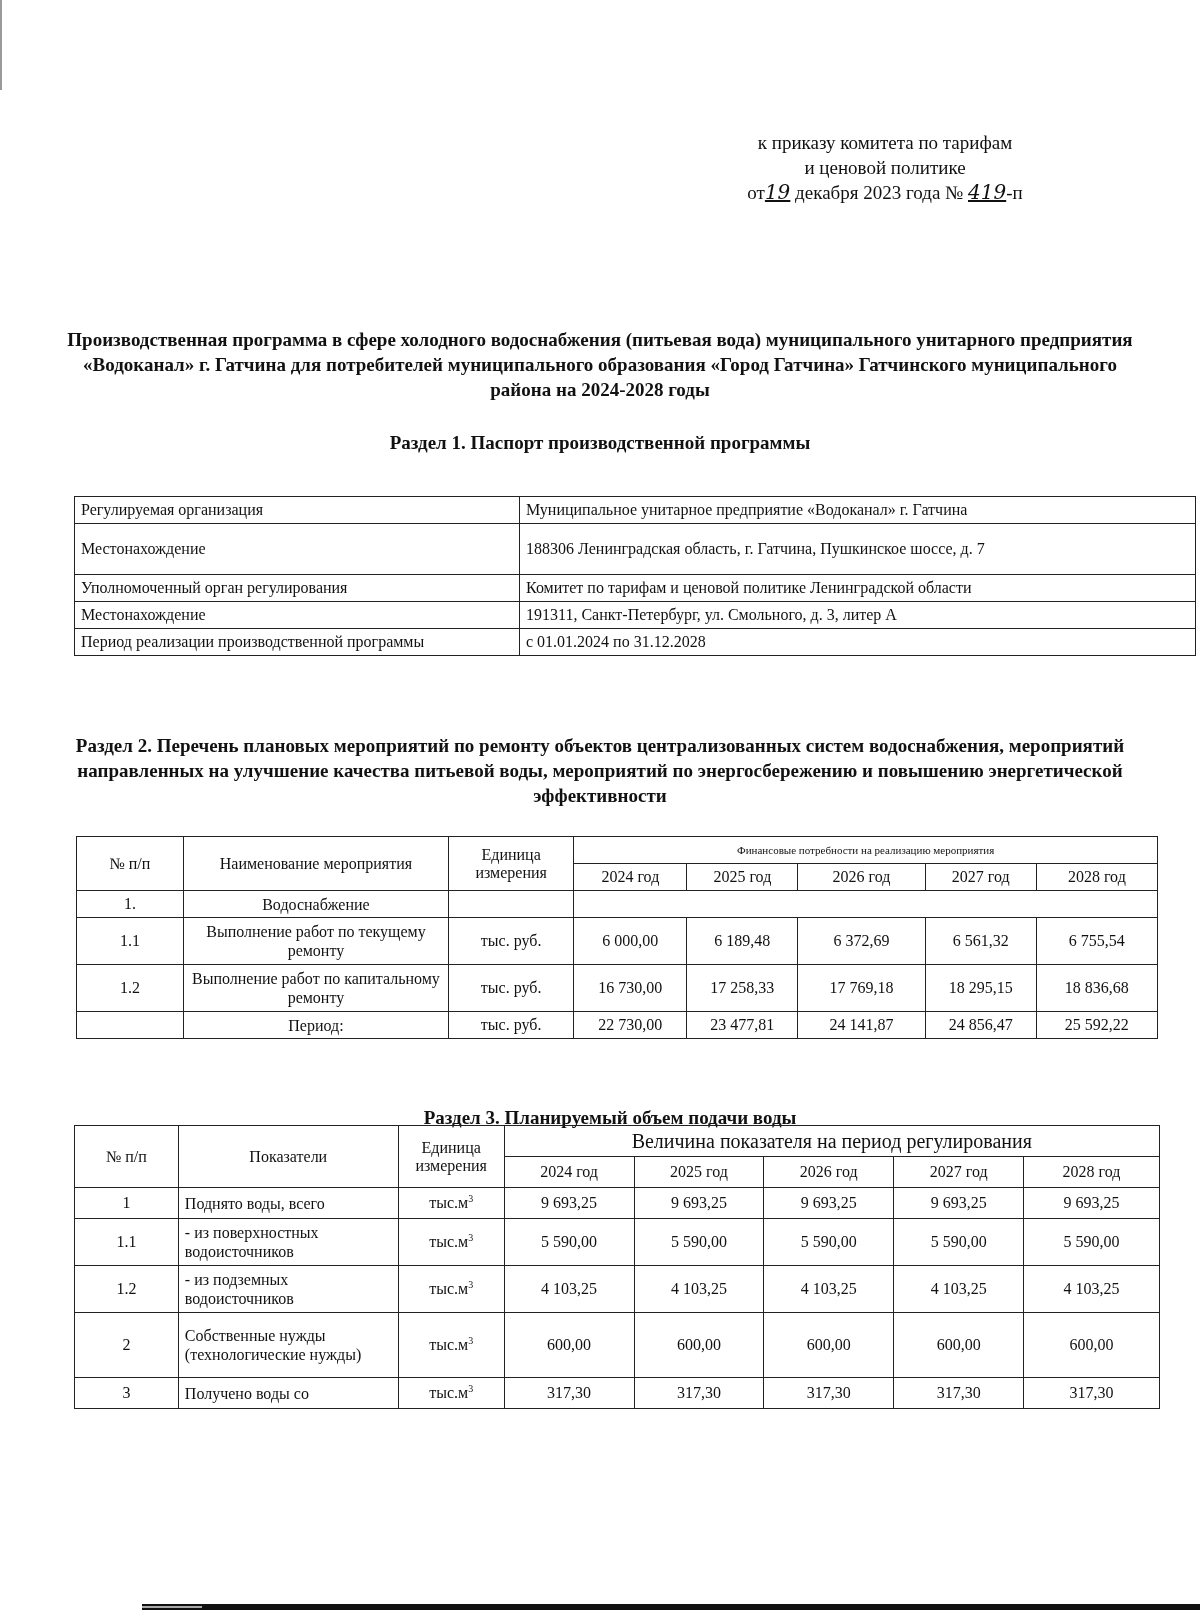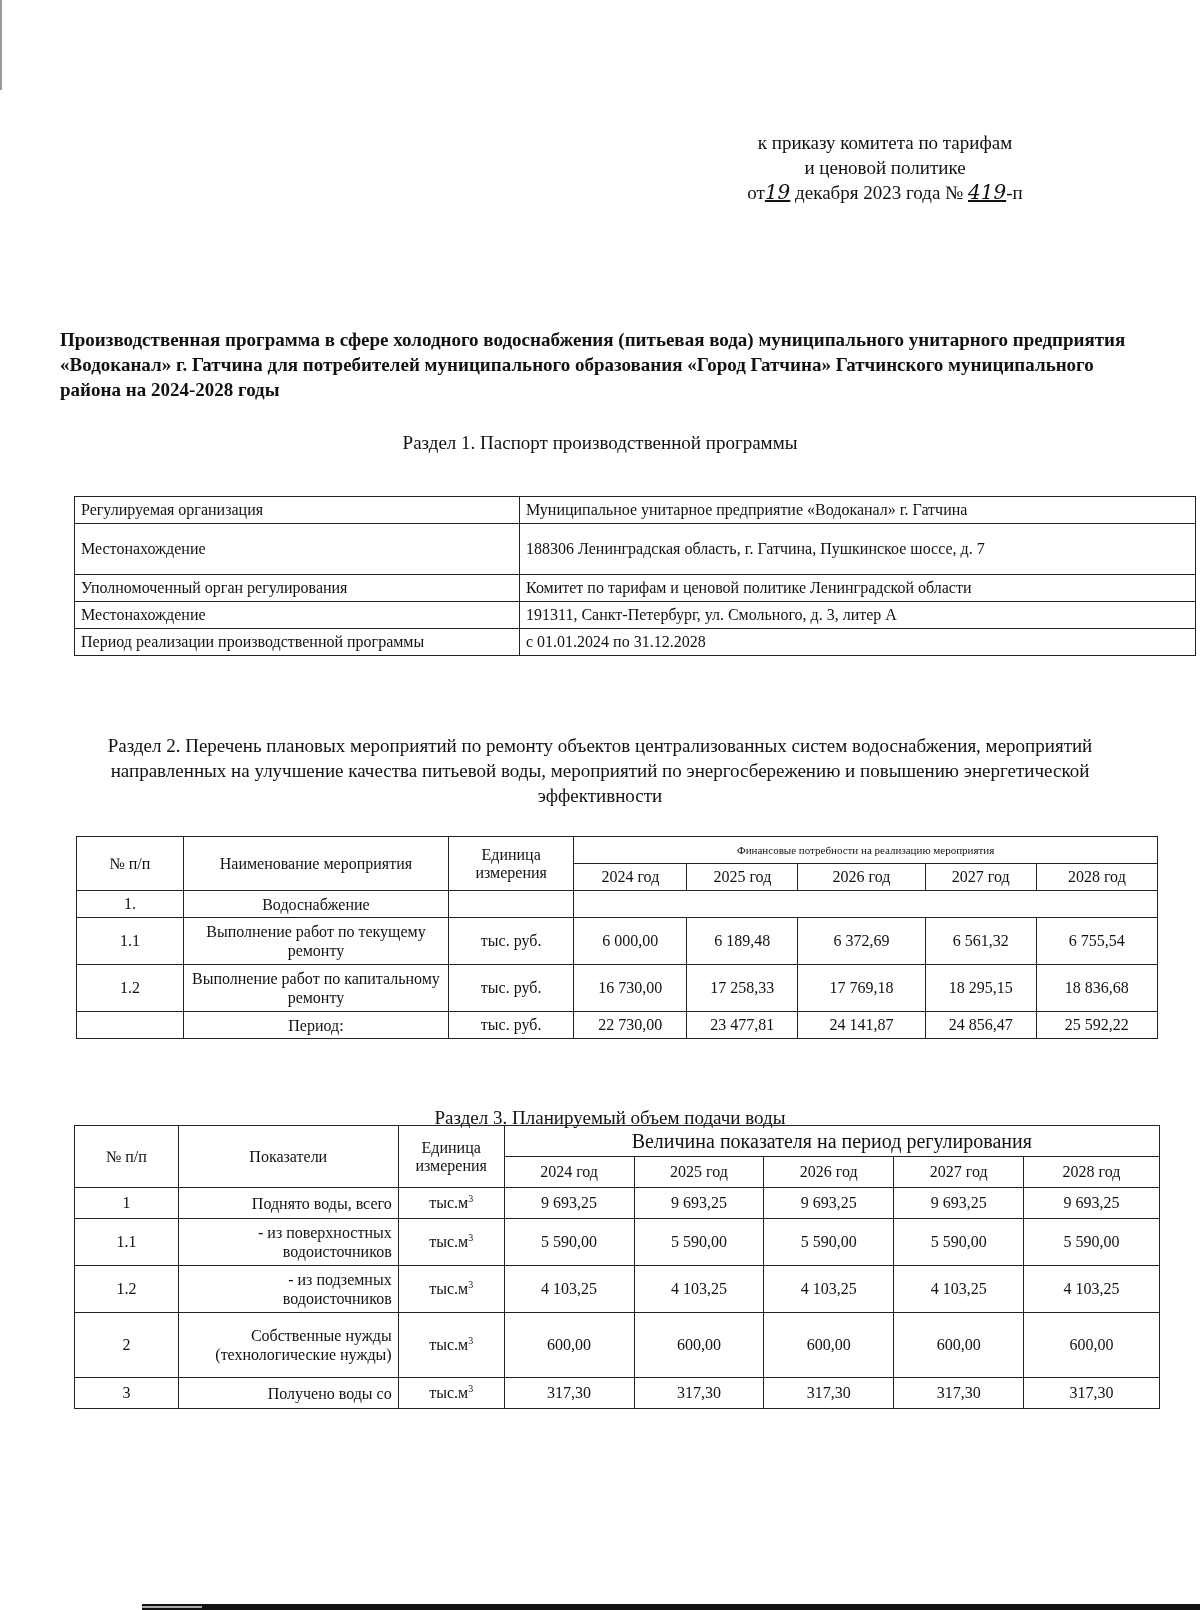--- a/index.html
+++ b/index.html
@@ -11,46 +11,46 @@
   .bottom-scan-edge { position:absolute; left:142px; right:0; bottom:0; height:6px; background:#111; }
   .bottom-scan-edge::before { content:""; position:absolute; left:0; width:60px; top:2px; height:2px; background:#aaa; }
 
   .approval {
     position:absolute; left:710px; top:130px; width:350px;
     text-align:center; font-size:19px; line-height:25px;
   }
   .hand { font-family:"DejaVu Serif", serif; font-style:italic; text-decoration:underline; font-size:20px; }
 
   .doc-title {
-    position:absolute; left:60px; top:327px; width:1080px; 
+    position:absolute; left:60px; top:327px; width:1080px; text-align:center;
     font-weight:bold; font-size:19px; line-height:25px;
   }
   .section-title {
-    position:absolute; text-align:center; font-weight:normal; font-size:19px; line-height:25px;
+    position:absolute; text-align:center; font-weight:bold; font-size:19px; line-height:25px;
   }
   #s1-title { left:60px; top:430px; width:1080px; }
   #s2-title { left:60px; top:733px; width:1080px; }
   #s3-title { left:360px; top:1105px; width:500px; text-decoration:underline; }
 
   table { border-collapse:collapse; position:absolute; }
   td, th { border:1.5px solid #222; font-weight:normal; padding:0 6px; }
 
   #passport { left:74px; top:496px; width:1122px; font-size:16px; }
   #passport td { height:26px; }
   #passport tr.tall td { height:50px; }
   #passport td.k { width:432px; }
 
   #plan { left:76px; top:836px; width:1082px; font-size:16px; text-align:center; }
   #plan td, #plan th { height:26px; }
   #plan td.name { text-align:center; line-height:19px; }
   #plan tr.r2 td { height:46px; }
 
   #supply { left:74px; top:1125px; width:1086px; font-size:16px; text-align:center; }
   #supply td, #supply th { height:30px; }
-  #supply td.name { text-align:right; line-height:19px; }
+  #supply td.name { text-align:left; line-height:19px; }
   #supply tr.r2 td { height:46px; }
   #supply tr.r3 td { height:64px; }
   sup { font-size:10px; }
 </style>
 </head>
 <body>
 
 <div class="left-scan-edge"></div>
 
 <div class="approval">

